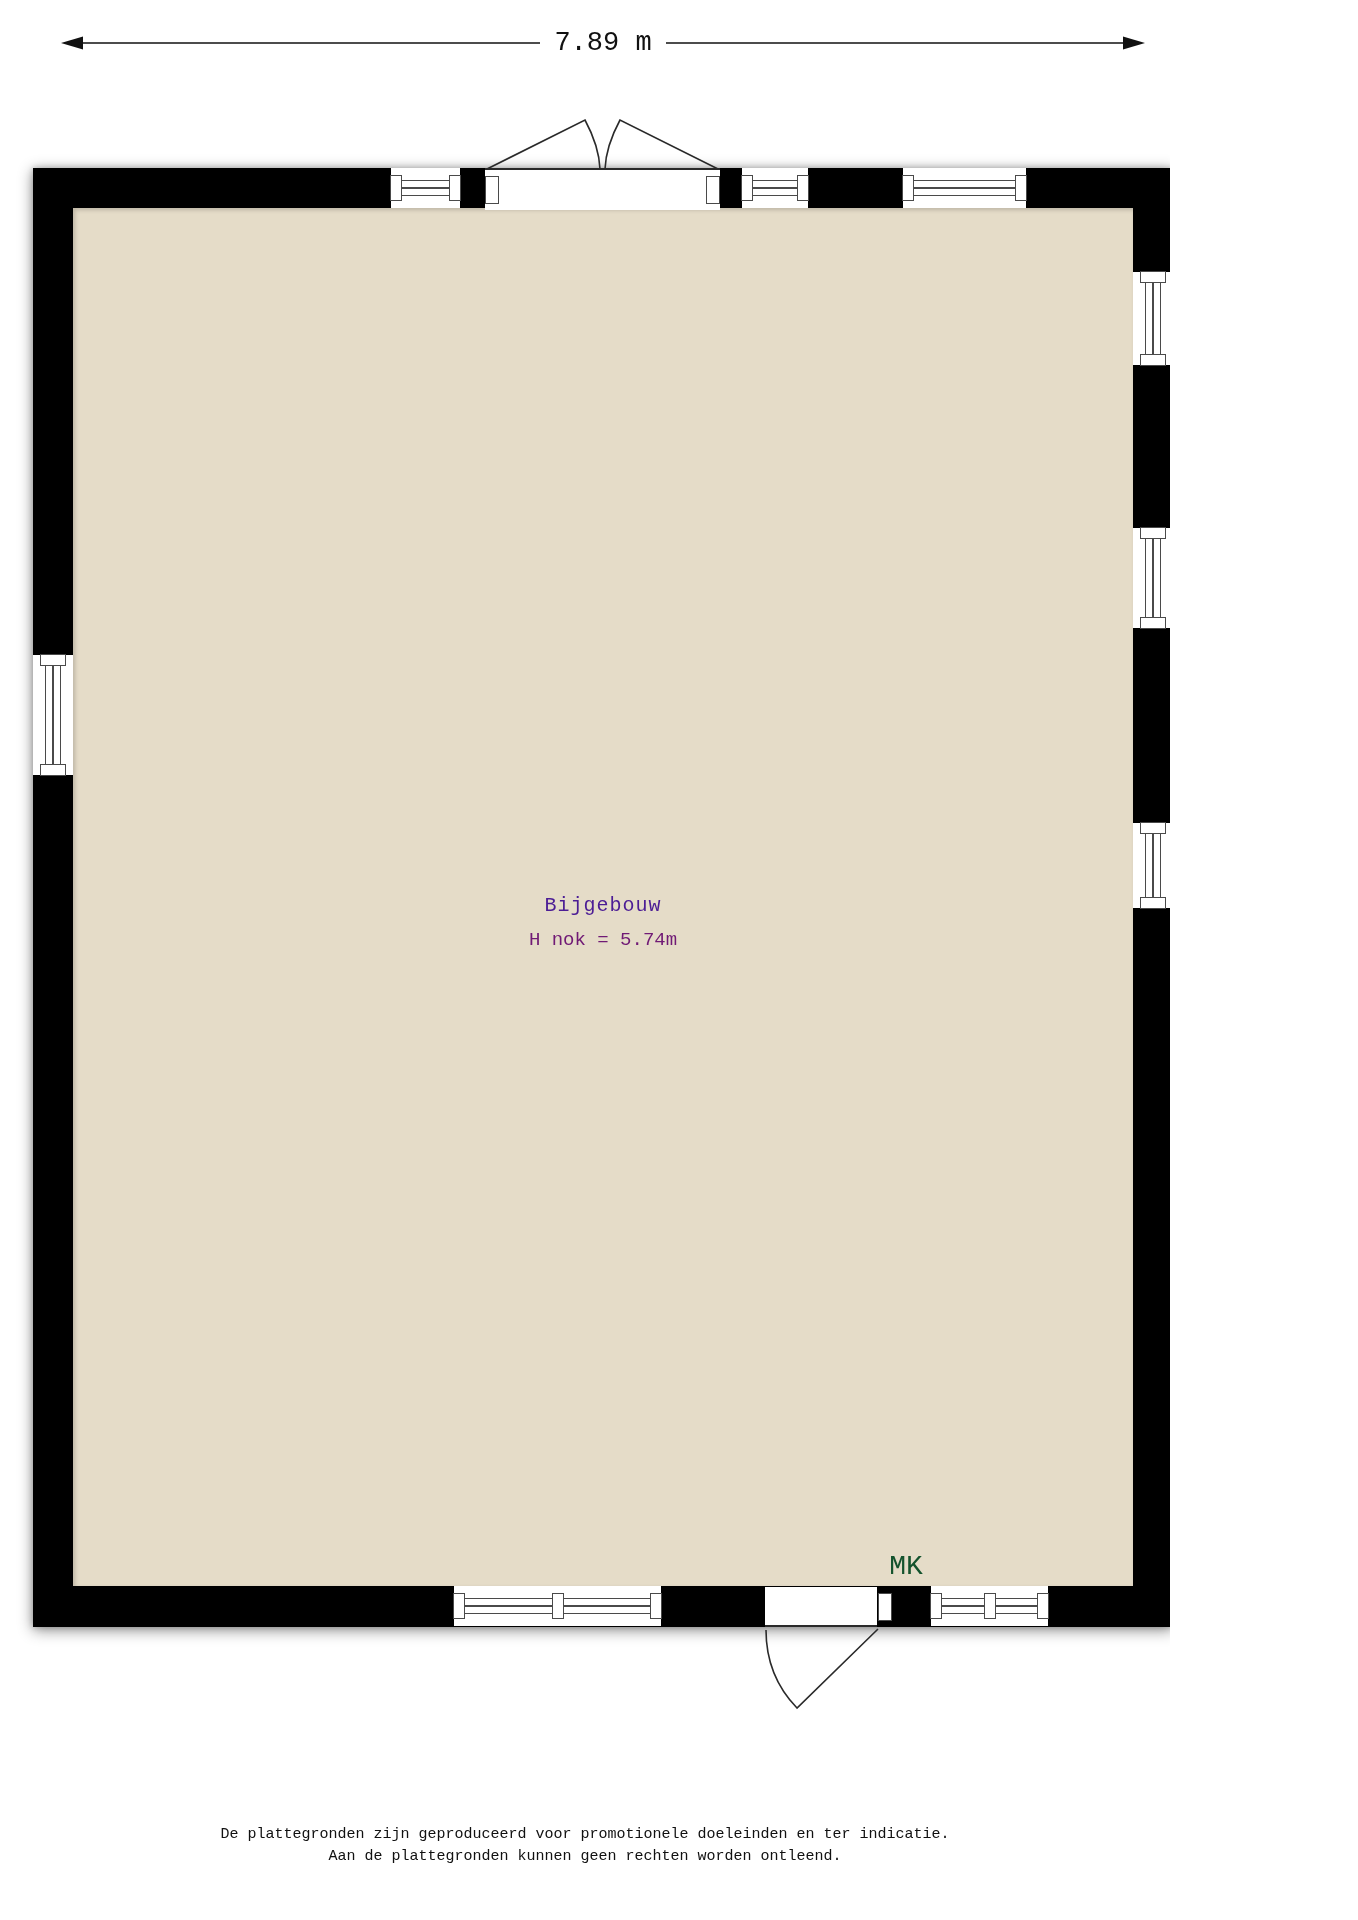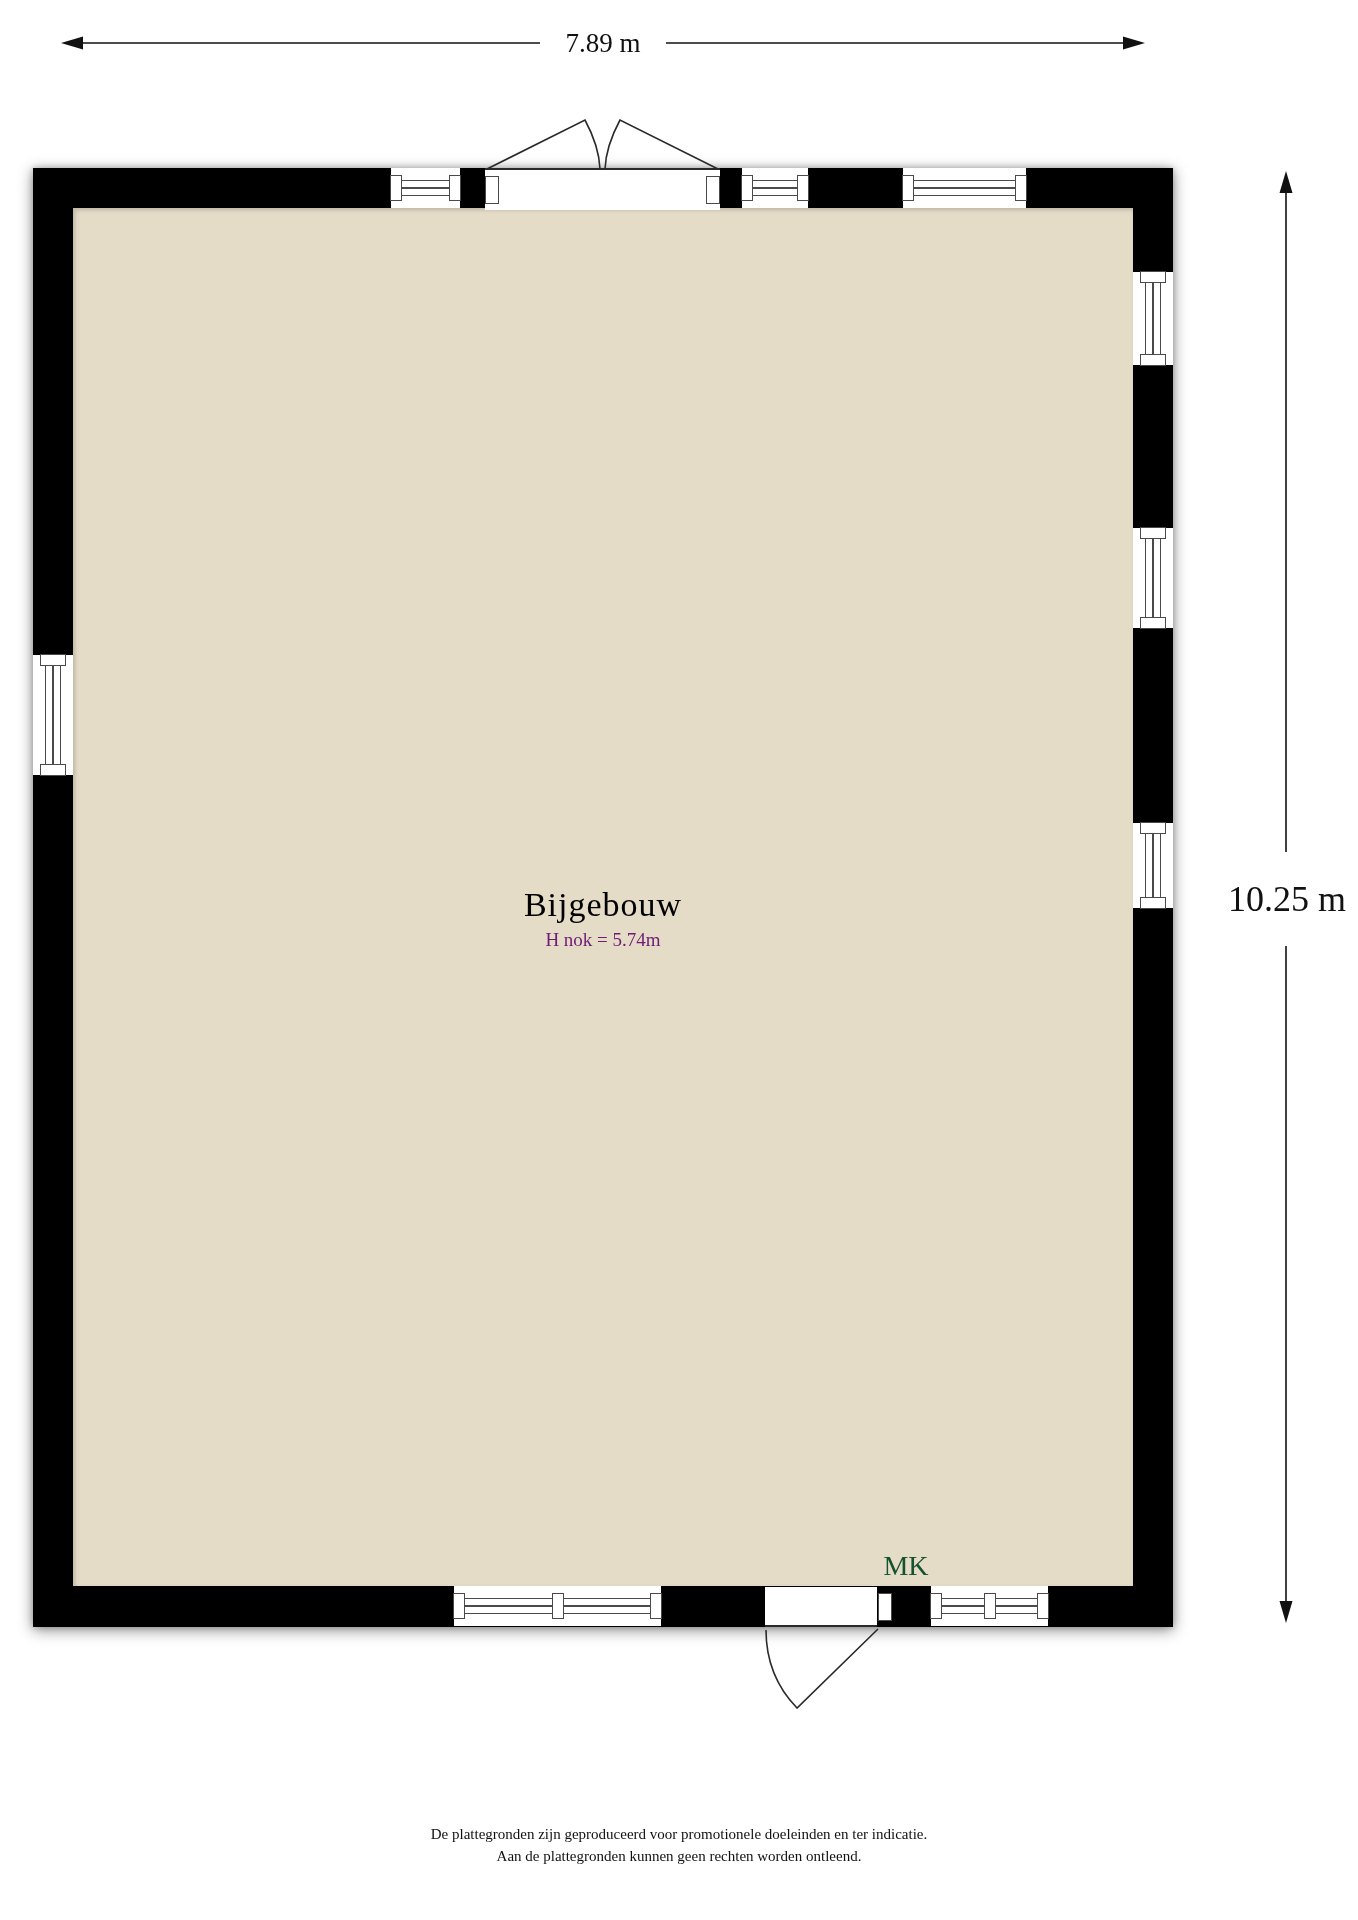--- a/index.html
+++ b/index.html
@@ -1,20 +1,20 @@
 <!DOCTYPE html>
 <html style="--floor: #e5dcc8; --wall: #000000; --frame: #4a4a4a;"><head>
 <meta charset="utf-8">
 <style>
   html,body{margin:0;padding:0;background:#fff;}
   .page{
     position:relative;
-    width:1358px;height:1920px;
+    width:1170px;height:1920px;
     background:#fff;
-    font-family:Liberation Serif, serif;
+    font-family:Liberation Mono, monospace;
     color:#1a1a1a;
     overflow:hidden;
   }
   
   .building{
     position:absolute;left:33px;top:168px;
     width:1140px;height:1459px;
     background:var(--wall,#000);
     box-shadow:0 3px 14px rgba(0,0,0,.45), 0 0 6px rgba(0,0,0,.22);
   }
@@ -52,21 +52,21 @@
   .win-v .cap.t{top:-1px}.win-v .cap.b{bottom:-1px}
   
   .door-h{position:absolute;height:40px;background:#fff;}
   .door-h.top-face{border-top:2px solid #2a2a2a;}
   .door-h.bottom-face{border-bottom:2px solid #2a2a2a;height:38px;}
   .hinge{position:absolute;width:12px;top:6px;bottom:6px;border:1px solid var(--frame,#4a4a4a);background:#fff;}
   .hinge-abs{position:absolute;height:26px;width:12px;border:1px solid var(--frame,#4a4a4a);background:#fff;}
   
   .room-name{
     position:absolute;left:603px;top:905px;transform:translate(-50%,-50%);
-    font-size:34px;letter-spacing:1px;color:#000000;white-space:nowrap;
+    font-size:20px;letter-spacing:1px;color:#4c1d95;white-space:nowrap;
   }
   .room-sub{
     position:absolute;left:603px;top:940px;transform:translate(-50%,-50%);
     font-size:19px;color:#701a75;white-space:nowrap;
   }
   .mk-label{
     position:absolute;left:906px;top:1566px;transform:translate(-50%,-50%);
     font-size:28px;color:#14532d;white-space:nowrap;
   }
   .dim-label-h{

